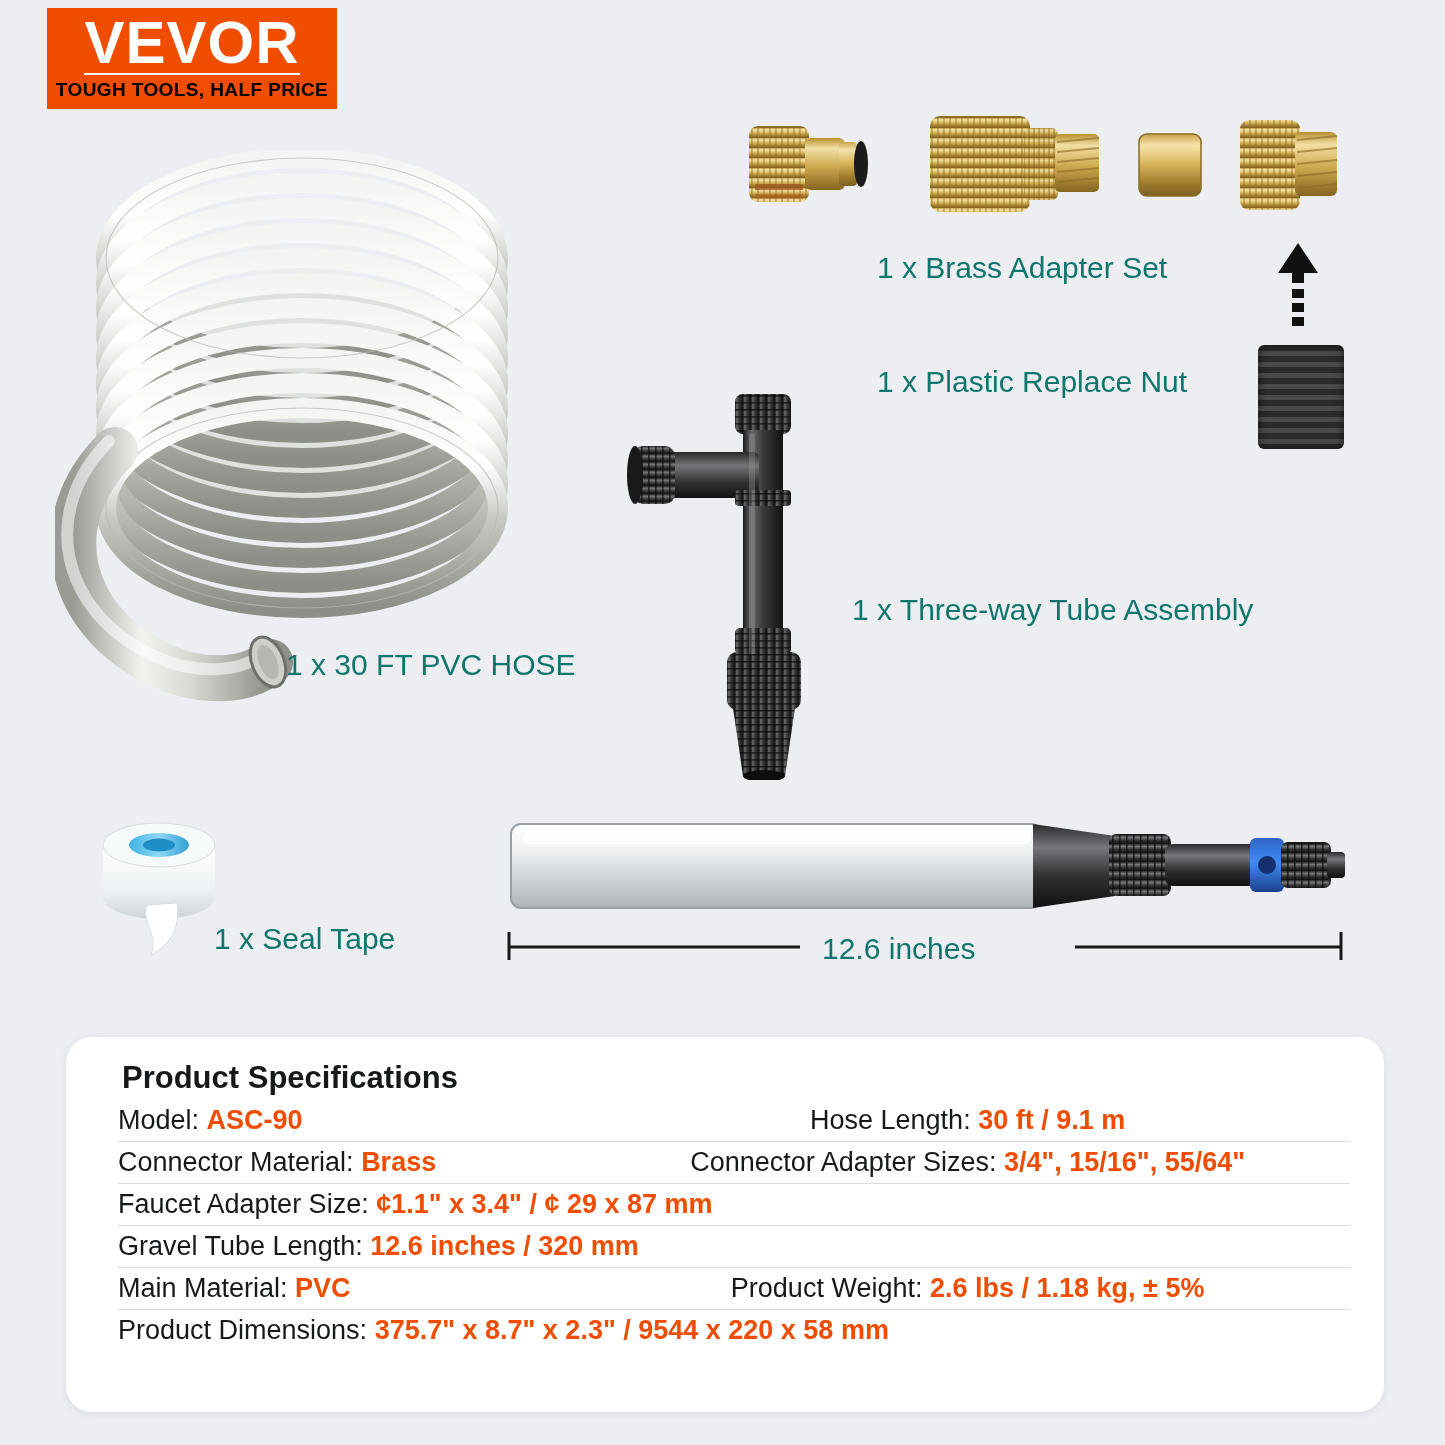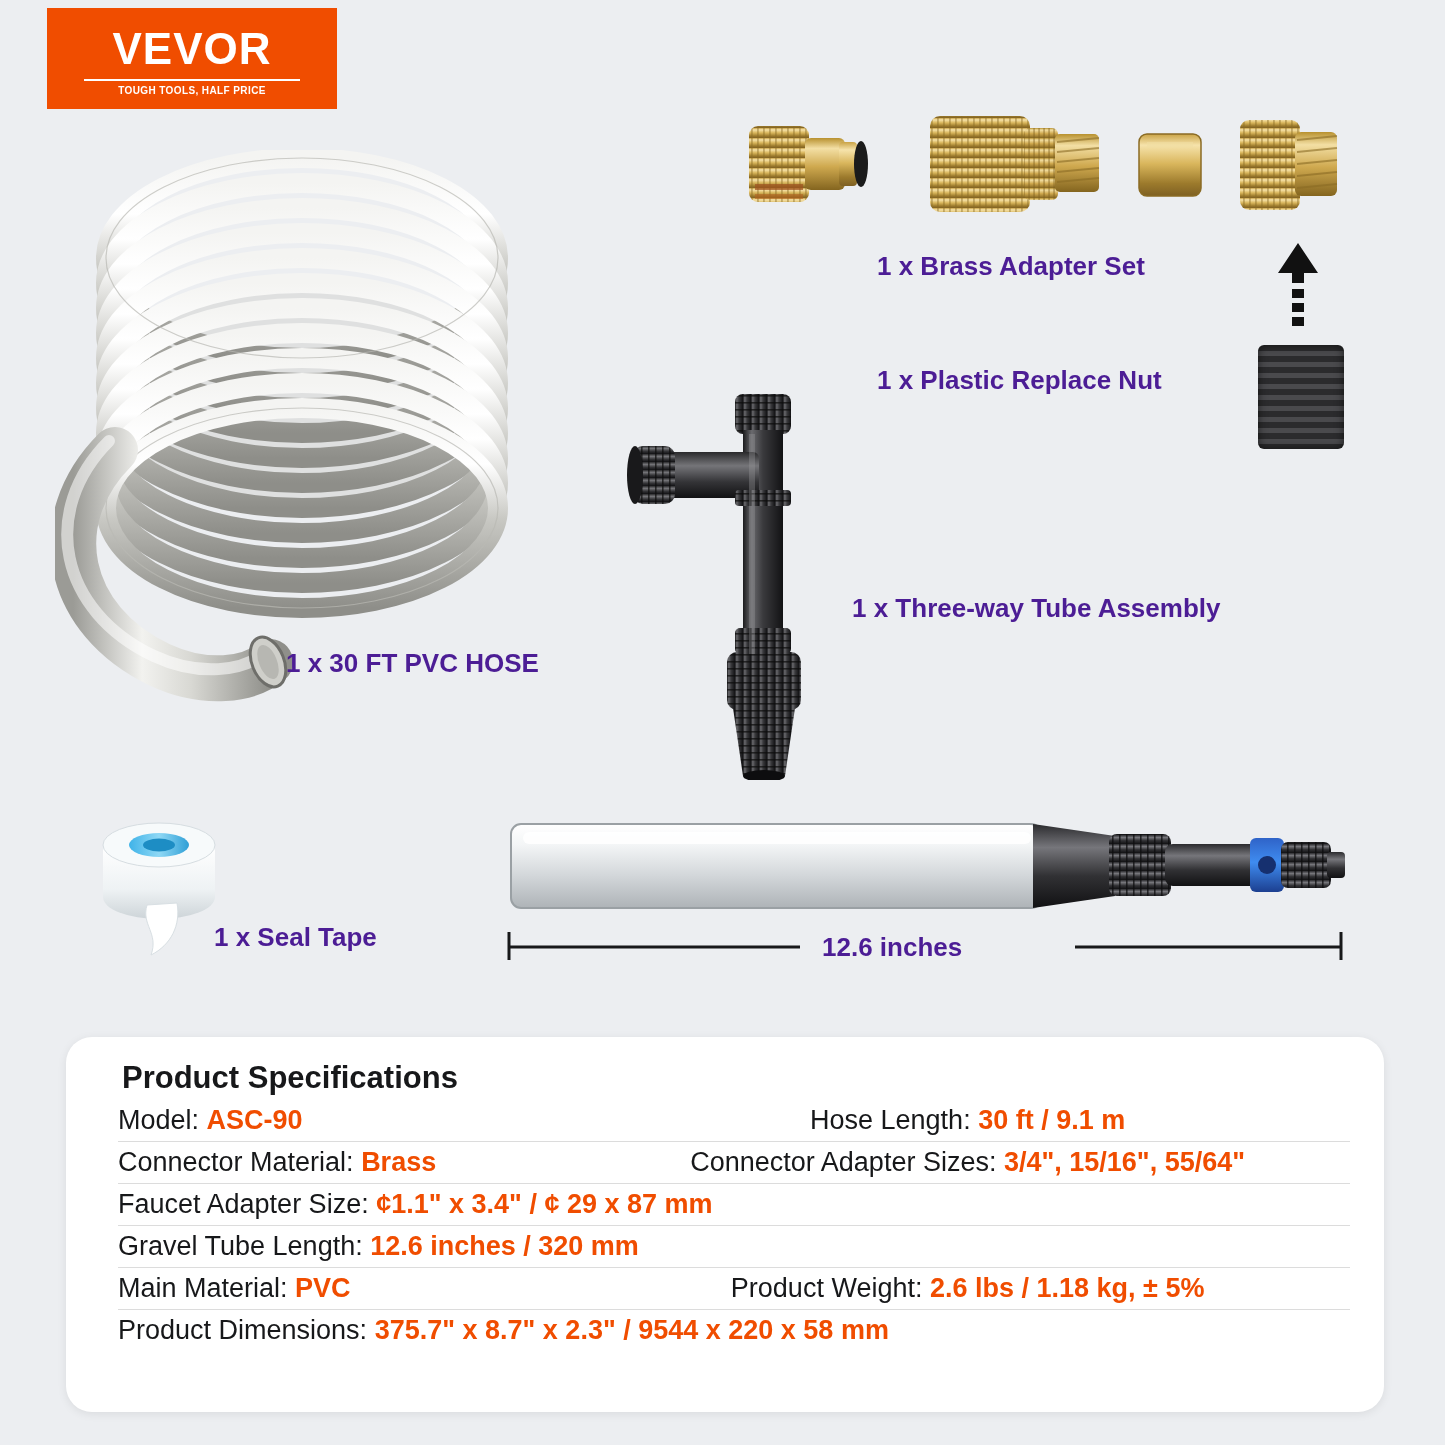--- a/index.html
+++ b/index.html
@@ -16,40 +16,40 @@
   .logo {
     position: absolute; left: 47px; top: 8px;
     width: 290px; height: 101px;
     background: #f04d00;
     display: flex; flex-direction: column;
     align-items: center; justify-content: center;
   }
   .logo-word {
     color: #ffffff;
     font-weight: bold;
-    font-size: 44px;
+    font-size: 60px;
     letter-spacing: 1px;
     line-height: 54px;
     font-family: "Liberation Sans", sans-serif;
   }
   .logo-rule {
     width: 216px; height: 2px; background: #ffffff;
     margin: 3px 0 4px 0;
   }
   .logo-tag {
-    color: #ffffff; font-size: 10px; font-weight: bold;
+    color: #000000; font-size: 19px; font-weight: bold;
     letter-spacing: 0.4px;
   }
 
   
   .label {
     position: absolute;
-    color: #4c1d95;
-    font-size: 26px;
-    font-weight: bold;
+    color: #0f766e;
+    font-size: 30px;
+    font-weight: normal;
     white-space: nowrap;
   }
 
   
   .coil-wrap { position: absolute; left: 55px; top: 150px; width: 560px; height: 560px; }
 
   
   .plastic-nut {
     position: absolute; left: 1258px; top: 345px;
     width: 86px; height: 104px;

